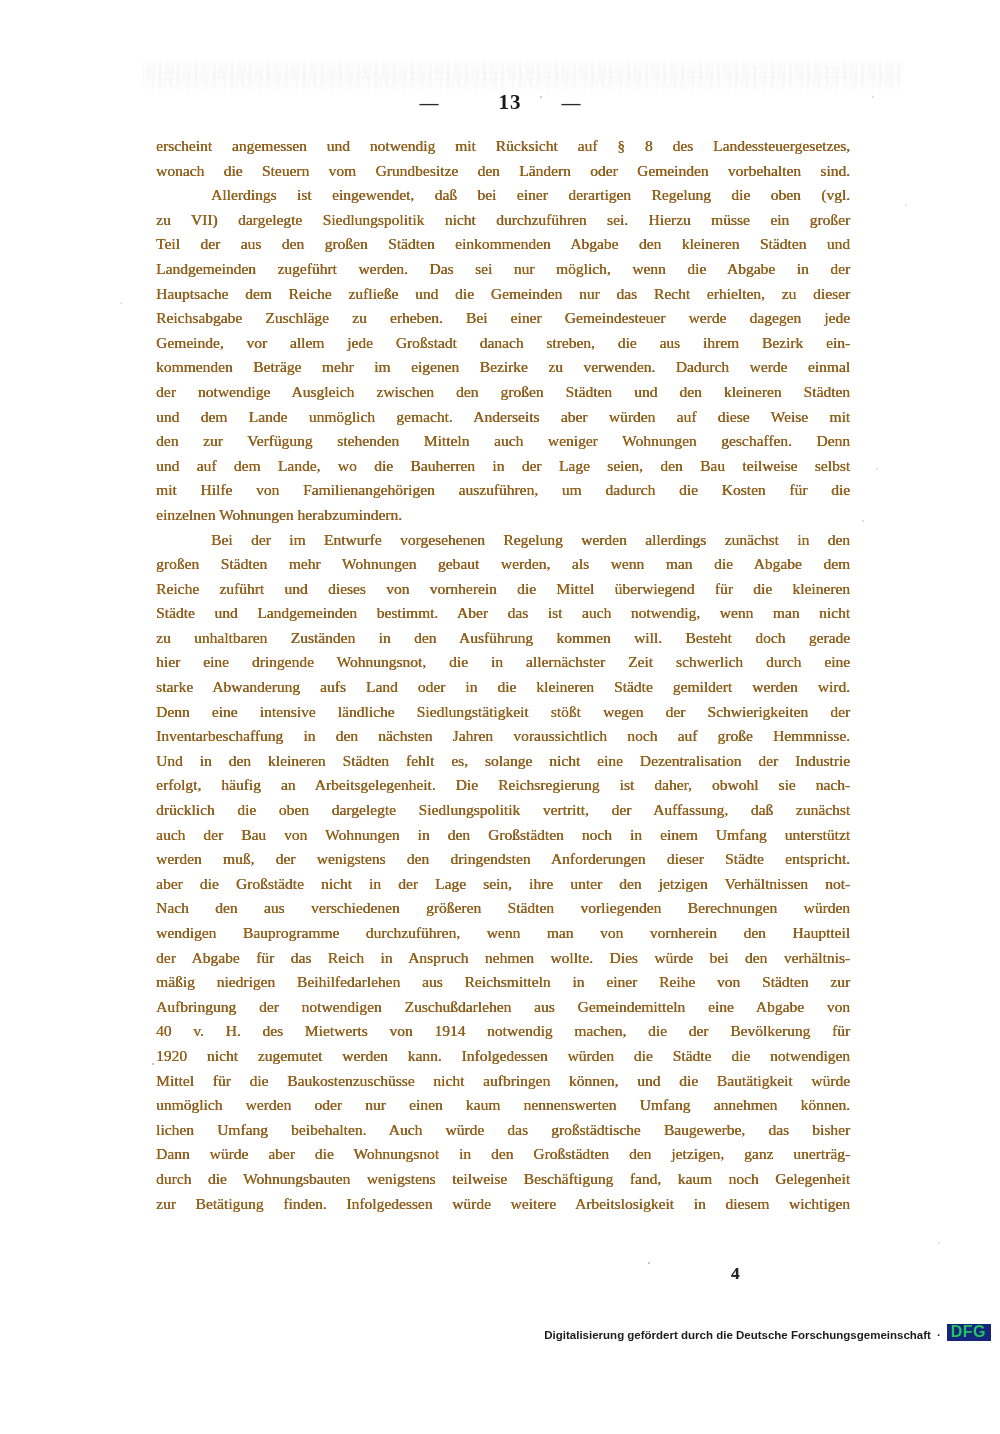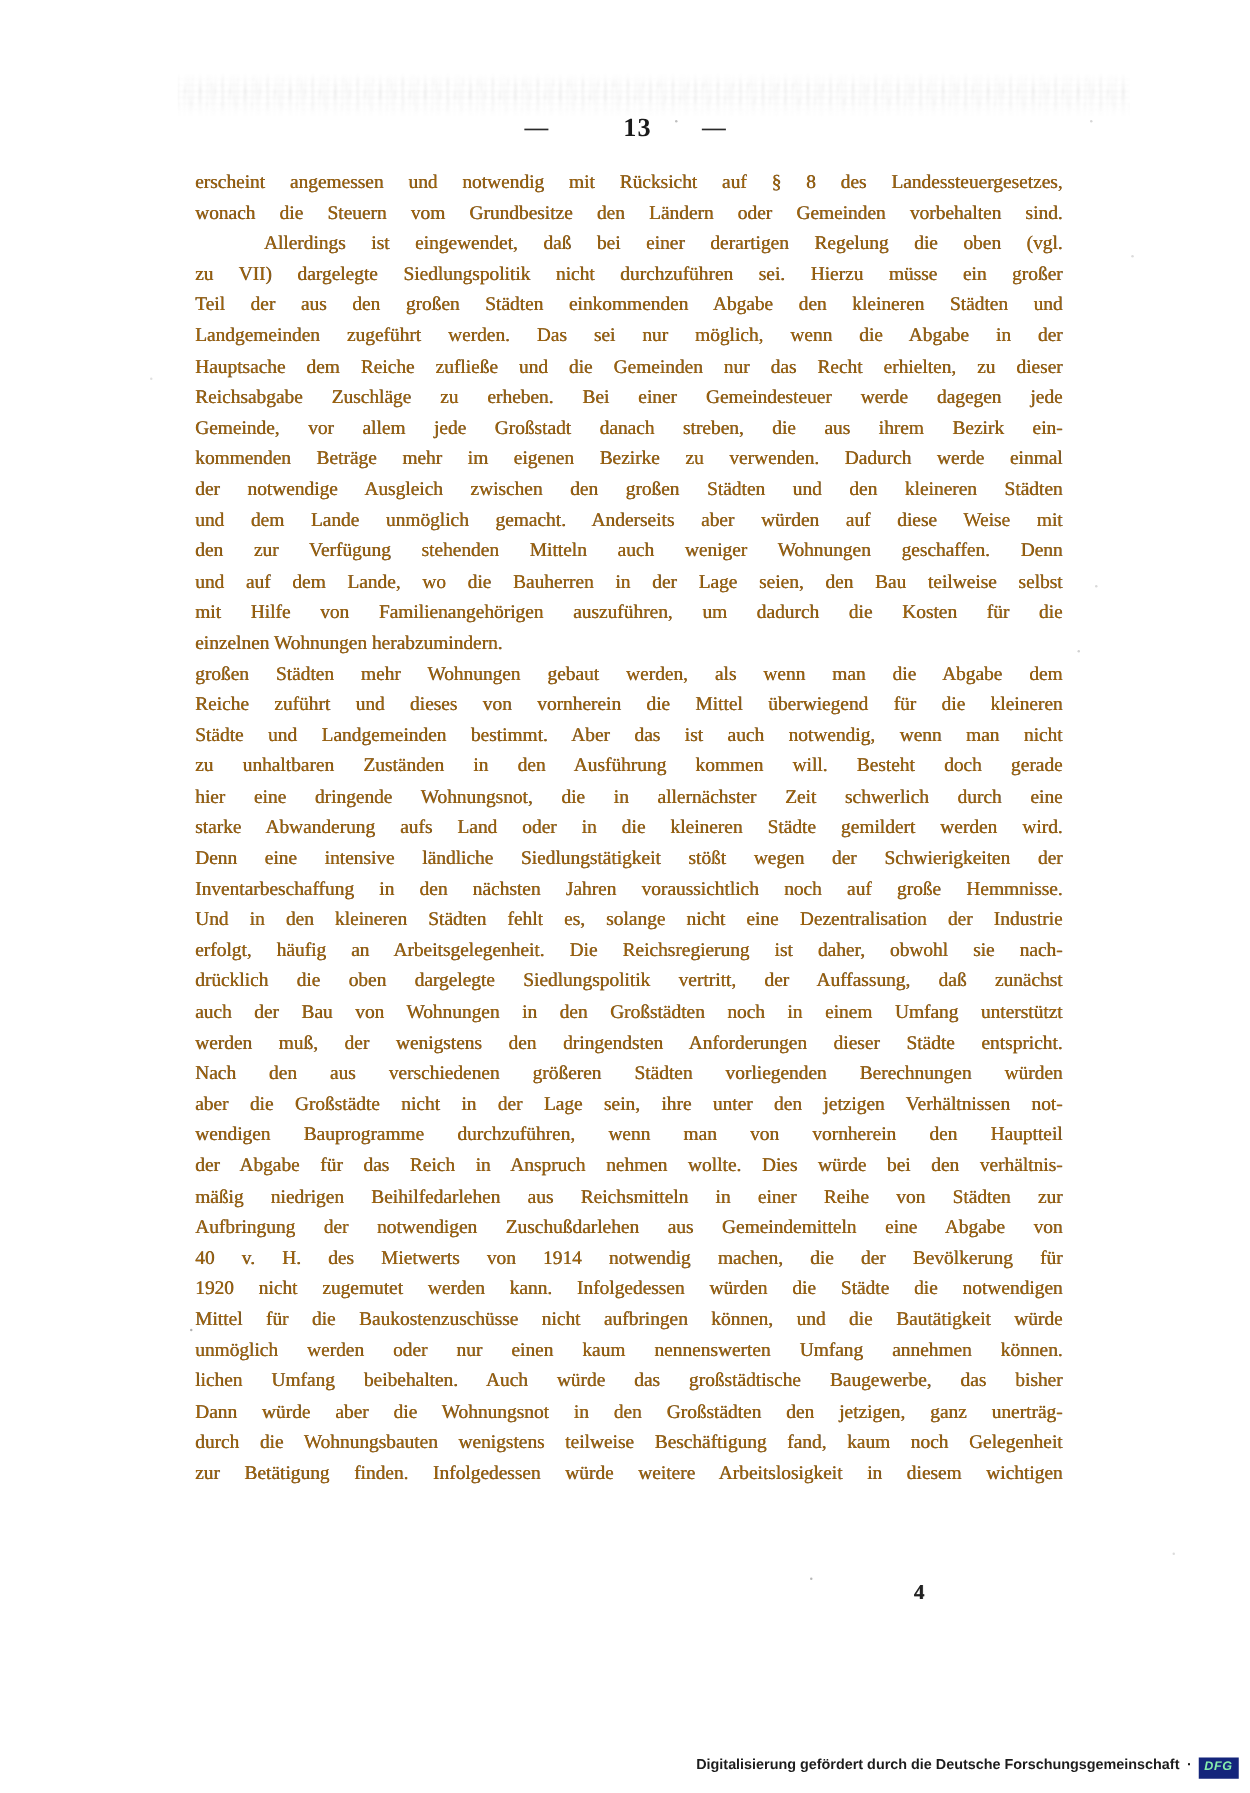--- a/index.html
+++ b/index.html
@@ -69,36 +69,35 @@
 
   .signature-mark {
     position: absolute;
     top: 1264px; left: 731px;
     font-size: 17px; font-weight: bold; color: #222;
     text-shadow: 0.3px 0 0.2px rgba(30,30,30,.7);
   }
 
   .footer {
     position: absolute;
-    top: 1406px; right: 9px;
-    display: flex; align-items: flex-start; gap: 6px;
+    top: 1324px; right: 9px;
+    display: flex; align-items: flex-end; gap: 6px;
     font-family: "Liberation Sans", sans-serif;
     font-weight: bold;
     font-size: 11.5px;
     color: #1c1c1c;
   }
   .footer .sep { font-weight: bold; }
   .dfg-logo {
     display: inline-block;
     background: #14257b;
-    color: #86efac;
+    color: #22c55e;
     font-family: "Liberation Sans", sans-serif;
-    font-style: italic;
     font-weight: bold;
-    font-size: 10px;
+    font-size: 16px;
     line-height: 14px;
     padding: 1px 5px 2px 4px;
     letter-spacing: .5px;
   }
 </style>
 </head>
 <body>
 
 <div class="bleed-band"></div>
 <div class="specks"></div>
@@ -122,35 +121,36 @@
   <div class="tl">Reichsabgabe Zuschläge zu erheben. Bei einer Gemeindesteuer werde dagegen jede</div>
   <div class="tl">Gemeinde, vor allem jede Großstadt danach streben, die aus ihrem Bezirk ein-</div>
   <div class="tl">kommenden Beträge mehr im eigenen Bezirke zu verwenden. Dadurch werde einmal</div>
   <div class="tl">der notwendige Ausgleich zwischen den großen Städten und den kleineren Städten</div>
   <div class="tl">und dem Lande unmöglich gemacht. Anderseits aber würden auf diese Weise mit</div>
   <div class="tl">den zur Verfügung stehenden Mitteln auch weniger Wohnungen geschaffen. Denn</div>
   <div class="tl">und auf dem Lande, wo die Bauherren in der Lage seien, den Bau teilweise selbst</div>
   <div class="tl">mit Hilfe von Familienangehörigen auszuführen, um dadurch die Kosten für die</div>
   <div class="tl end">einzelnen Wohnungen herabzumindern.</div>
 
+  <div class="tl indent">Bei der im Entwurfe vorgesehenen Regelung werden allerdings zunächst in den</div>
   <div class="tl">großen Städten mehr Wohnungen gebaut werden, als wenn man die Abgabe dem</div>
   <div class="tl">Reiche zuführt und dieses von vornherein die Mittel überwiegend für die kleineren</div>
   <div class="tl">Städte und Landgemeinden bestimmt. Aber das ist auch notwendig, wenn man nicht</div>
   <div class="tl">zu unhaltbaren Zuständen in den Ausführung kommen will. Besteht doch gerade</div>
   <div class="tl">hier eine dringende Wohnungsnot, die in allernächster Zeit schwerlich durch eine</div>
   <div class="tl">starke Abwanderung aufs Land oder in die kleineren Städte gemildert werden wird.</div>
   <div class="tl">Denn eine intensive ländliche Siedlungstätigkeit stößt wegen der Schwierigkeiten der</div>
   <div class="tl">Inventarbeschaffung in den nächsten Jahren voraussichtlich noch auf große Hemmnisse.</div>
   <div class="tl">Und in den kleineren Städten fehlt es, solange nicht eine Dezentralisation der Industrie</div>
   <div class="tl">erfolgt, häufig an Arbeitsgelegenheit. Die Reichsregierung ist daher, obwohl sie nach-</div>
   <div class="tl">drücklich die oben dargelegte Siedlungspolitik vertritt, der Auffassung, daß zunächst</div>
   <div class="tl">auch der Bau von Wohnungen in den Großstädten noch in einem Umfang unterstützt</div>
   <div class="tl">werden muß, der wenigstens den dringendsten Anforderungen dieser Städte entspricht.</div>
+  <div class="tl">aber die Großstädte nicht in der Lage sein, ihre unter den jetzigen Verhältnissen not-</div>
   <div class="tl">Nach den aus verschiedenen größeren Städten vorliegenden Berechnungen würden</div>
-  <div class="tl">aber die Großstädte nicht in der Lage sein, ihre unter den jetzigen Verhältnissen not-</div>
   <div class="tl">wendigen Bauprogramme durchzuführen, wenn man von vornherein den Hauptteil</div>
   <div class="tl">der Abgabe für das Reich in Anspruch nehmen wollte. Dies würde bei den verhältnis-</div>
   <div class="tl">mäßig niedrigen Beihilfedarlehen aus Reichsmitteln in einer Reihe von Städten zur</div>
   <div class="tl">Aufbringung der notwendigen Zuschußdarlehen aus Gemeindemitteln eine Abgabe von</div>
   <div class="tl">40 v. H. des Mietwerts von 1914 notwendig machen, die der Bevölkerung für</div>
   <div class="tl">1920 nicht zugemutet werden kann. Infolgedessen würden die Städte die notwendigen</div>
   <div class="tl">Mittel für die Baukostenzuschüsse nicht aufbringen können, und die Bautätigkeit würde</div>
   <div class="tl">unmöglich werden oder nur einen kaum nennenswerten Umfang annehmen können.</div>
   <div class="tl">lichen Umfang beibehalten. Auch würde das großstädtische Baugewerbe, das bisher</div>
   <div class="tl">Dann würde aber die Wohnungsnot in den Großstädten den jetzigen, ganz unerträg-</div>

